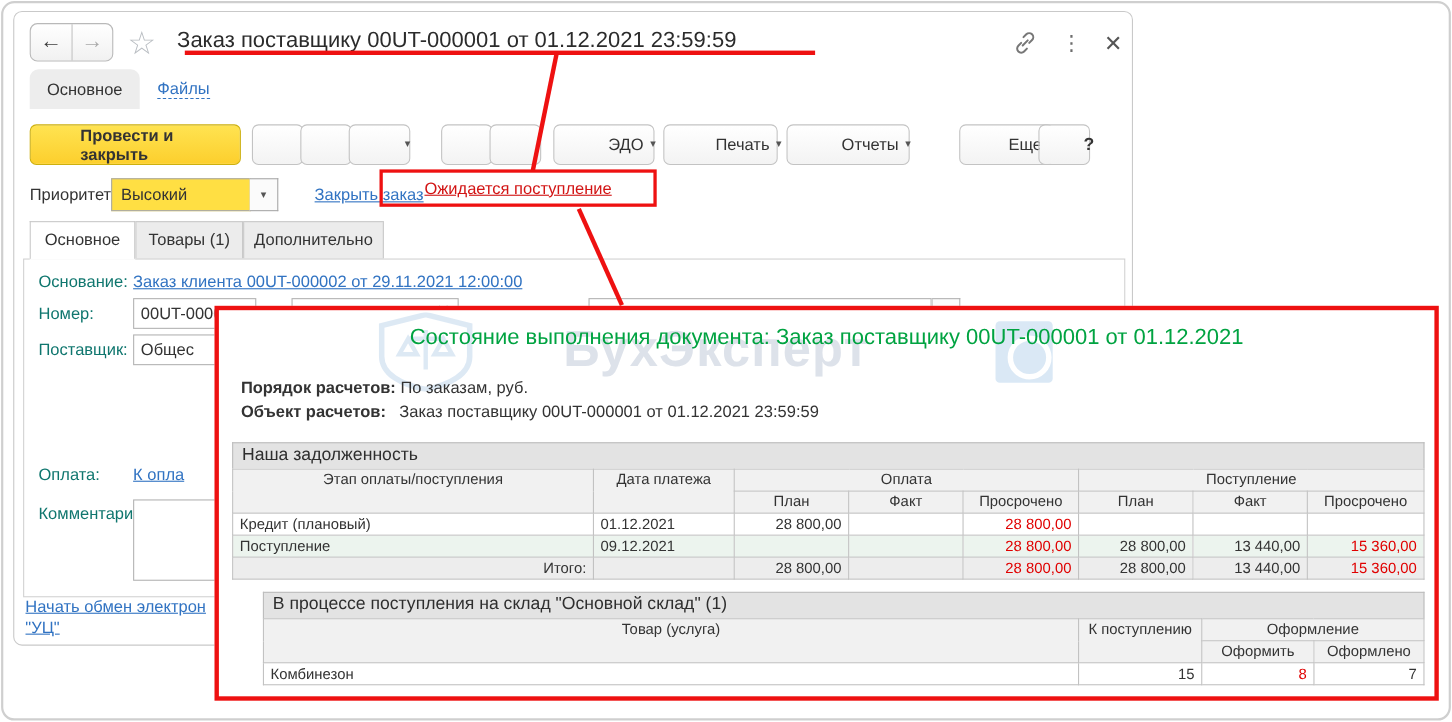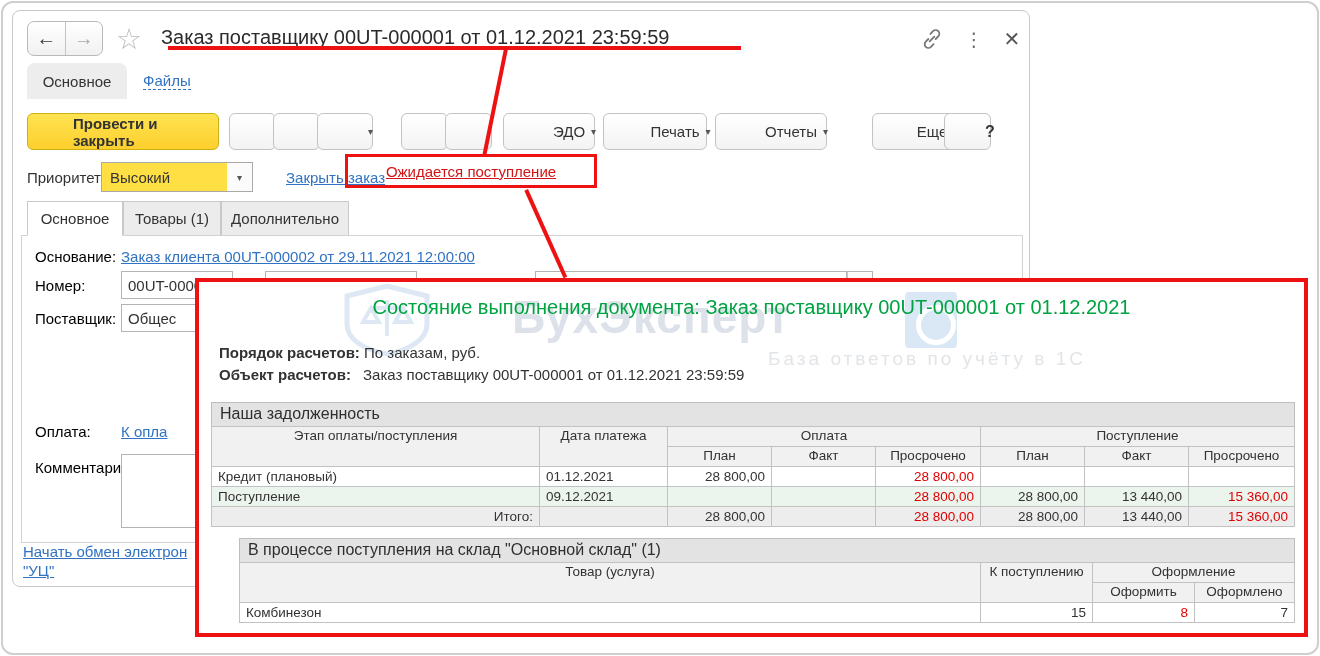--- a/index.html
+++ b/index.html
@@ -29,21 +29,21 @@
   .prio-label { position:absolute; left:14px; top:158px; font-size:15px; }
   .prio-select { position:absolute; left:88px; top:151px; width:127px; height:30px; background:#ffdf43; border:1px solid #a9a9a9; font-size:15px; display:flex; align-items:center; padding-left:8px; }
   .prio-caret { position:absolute; left:214px; top:151px; width:26px; height:30px; border:1px solid #a9a9a9; border-left:none; background:#fbfbfb; display:flex; align-items:center; justify-content:center; font-size:10px; color:#555; cursor:pointer; }
   .link { color:#3173c2; text-decoration:underline; cursor:pointer; }
   .close-order { position:absolute; left:273px; top:158px; font-size:15px; }
 
   .itab { position:absolute; top:190px; height:35px; border:1px solid #c9c9c9; display:flex; align-items:center; justify-content:center; font-size:15px; background:#ececec; cursor:pointer; }
   .itab.active { background:#fff; border-bottom:1px solid #fff; z-index:2; }
   .groupbox { position:absolute; left:8px; top:224px; width:1002px; height:308px; border:1px solid #d2d2d2; background:#fff; }
 
-  .flabel { position:absolute; font-size:15px; color:#000000; white-space:nowrap; }
+  .flabel { position:absolute; font-size:15px; color:#0f766e; white-space:nowrap; }
   .finput { position:absolute; height:28px; border:1px solid #b3b3b3; background:#fff; font-size:15px; display:flex; align-items:center; padding:0 6px; white-space:nowrap; overflow:hidden; }
   .fcaret { position:absolute; width:26px; height:28px; border:1px solid #b3b3b3; border-left:1px solid #c9c9c9; background:#fbfbfb; display:flex; align-items:center; justify-content:center; font-size:10px; color:#555; }
   .comment-box { position:absolute; left:108px; top:443px; width:110px; height:74px; border:1px solid #b3b3b3; background:#fff; }
   .bottom-links { position:absolute; left:10px; top:531px; font-size:15px; line-height:19px; width:174px; overflow:hidden; white-space:nowrap; }
 
   
   .popup { position:absolute; left:195px; top:278px; width:1113px; height:359px; background:#fff; border:4px solid #ee1111; z-index:5; overflow:hidden; }
   .wm { position:absolute; color:#dfe3e8; pointer-events:none; white-space:nowrap;margin-left:41px; }
   .wm-brand { left:272px; top:8px; font-size:46px; font-weight:bold; color:#dde2ea; letter-spacing:1px; }
   .wm-tag { left:528px; top:66px; font-size:19px; letter-spacing:3px; color:#e2e5e8; }
@@ -248,21 +248,20 @@
   </div>
 
   <div class="popup">
 
     <svg class="wm-shield" width="100" height="72" viewBox="0 0 50 36">
       <path d="M25 1 L45 6 V20 C45 28 36 33 25 35 C14 33 5 28 5 20 V6 z" fill="none" stroke="#bcd3ea" stroke-width="2.5"></path>
       <path d="M25 8 v18 M17 12 h16 M17 12 l-4 7 h8 z M33 12 l-4 7 h8 z" fill="none" stroke="#bcd3ea" stroke-width="2"></path>
     </svg>
     <div class="wm wm-brand">БухЭксперт</div>
     <div class="wm-mark"></div>
-    <div class="wm wm-tag">База ответов по учёту в 1С</div>
 
     <div class="popup-title">Состояние выполнения документа: Заказ поставщику 00UT-000001 от 01.12.2021</div>
 
     <div class="pline" style="top:62px;">
       <b>Порядок расчетов:</b>
       <span>По заказам, руб.</span>
     </div>
     <div class="pline" style="top:84px;">
       <b style="margin-right:8px;">Объект расчетов:</b>
       <span>Заказ поставщику 00UT-000001 от 01.12.2021 23:59:59</span>

